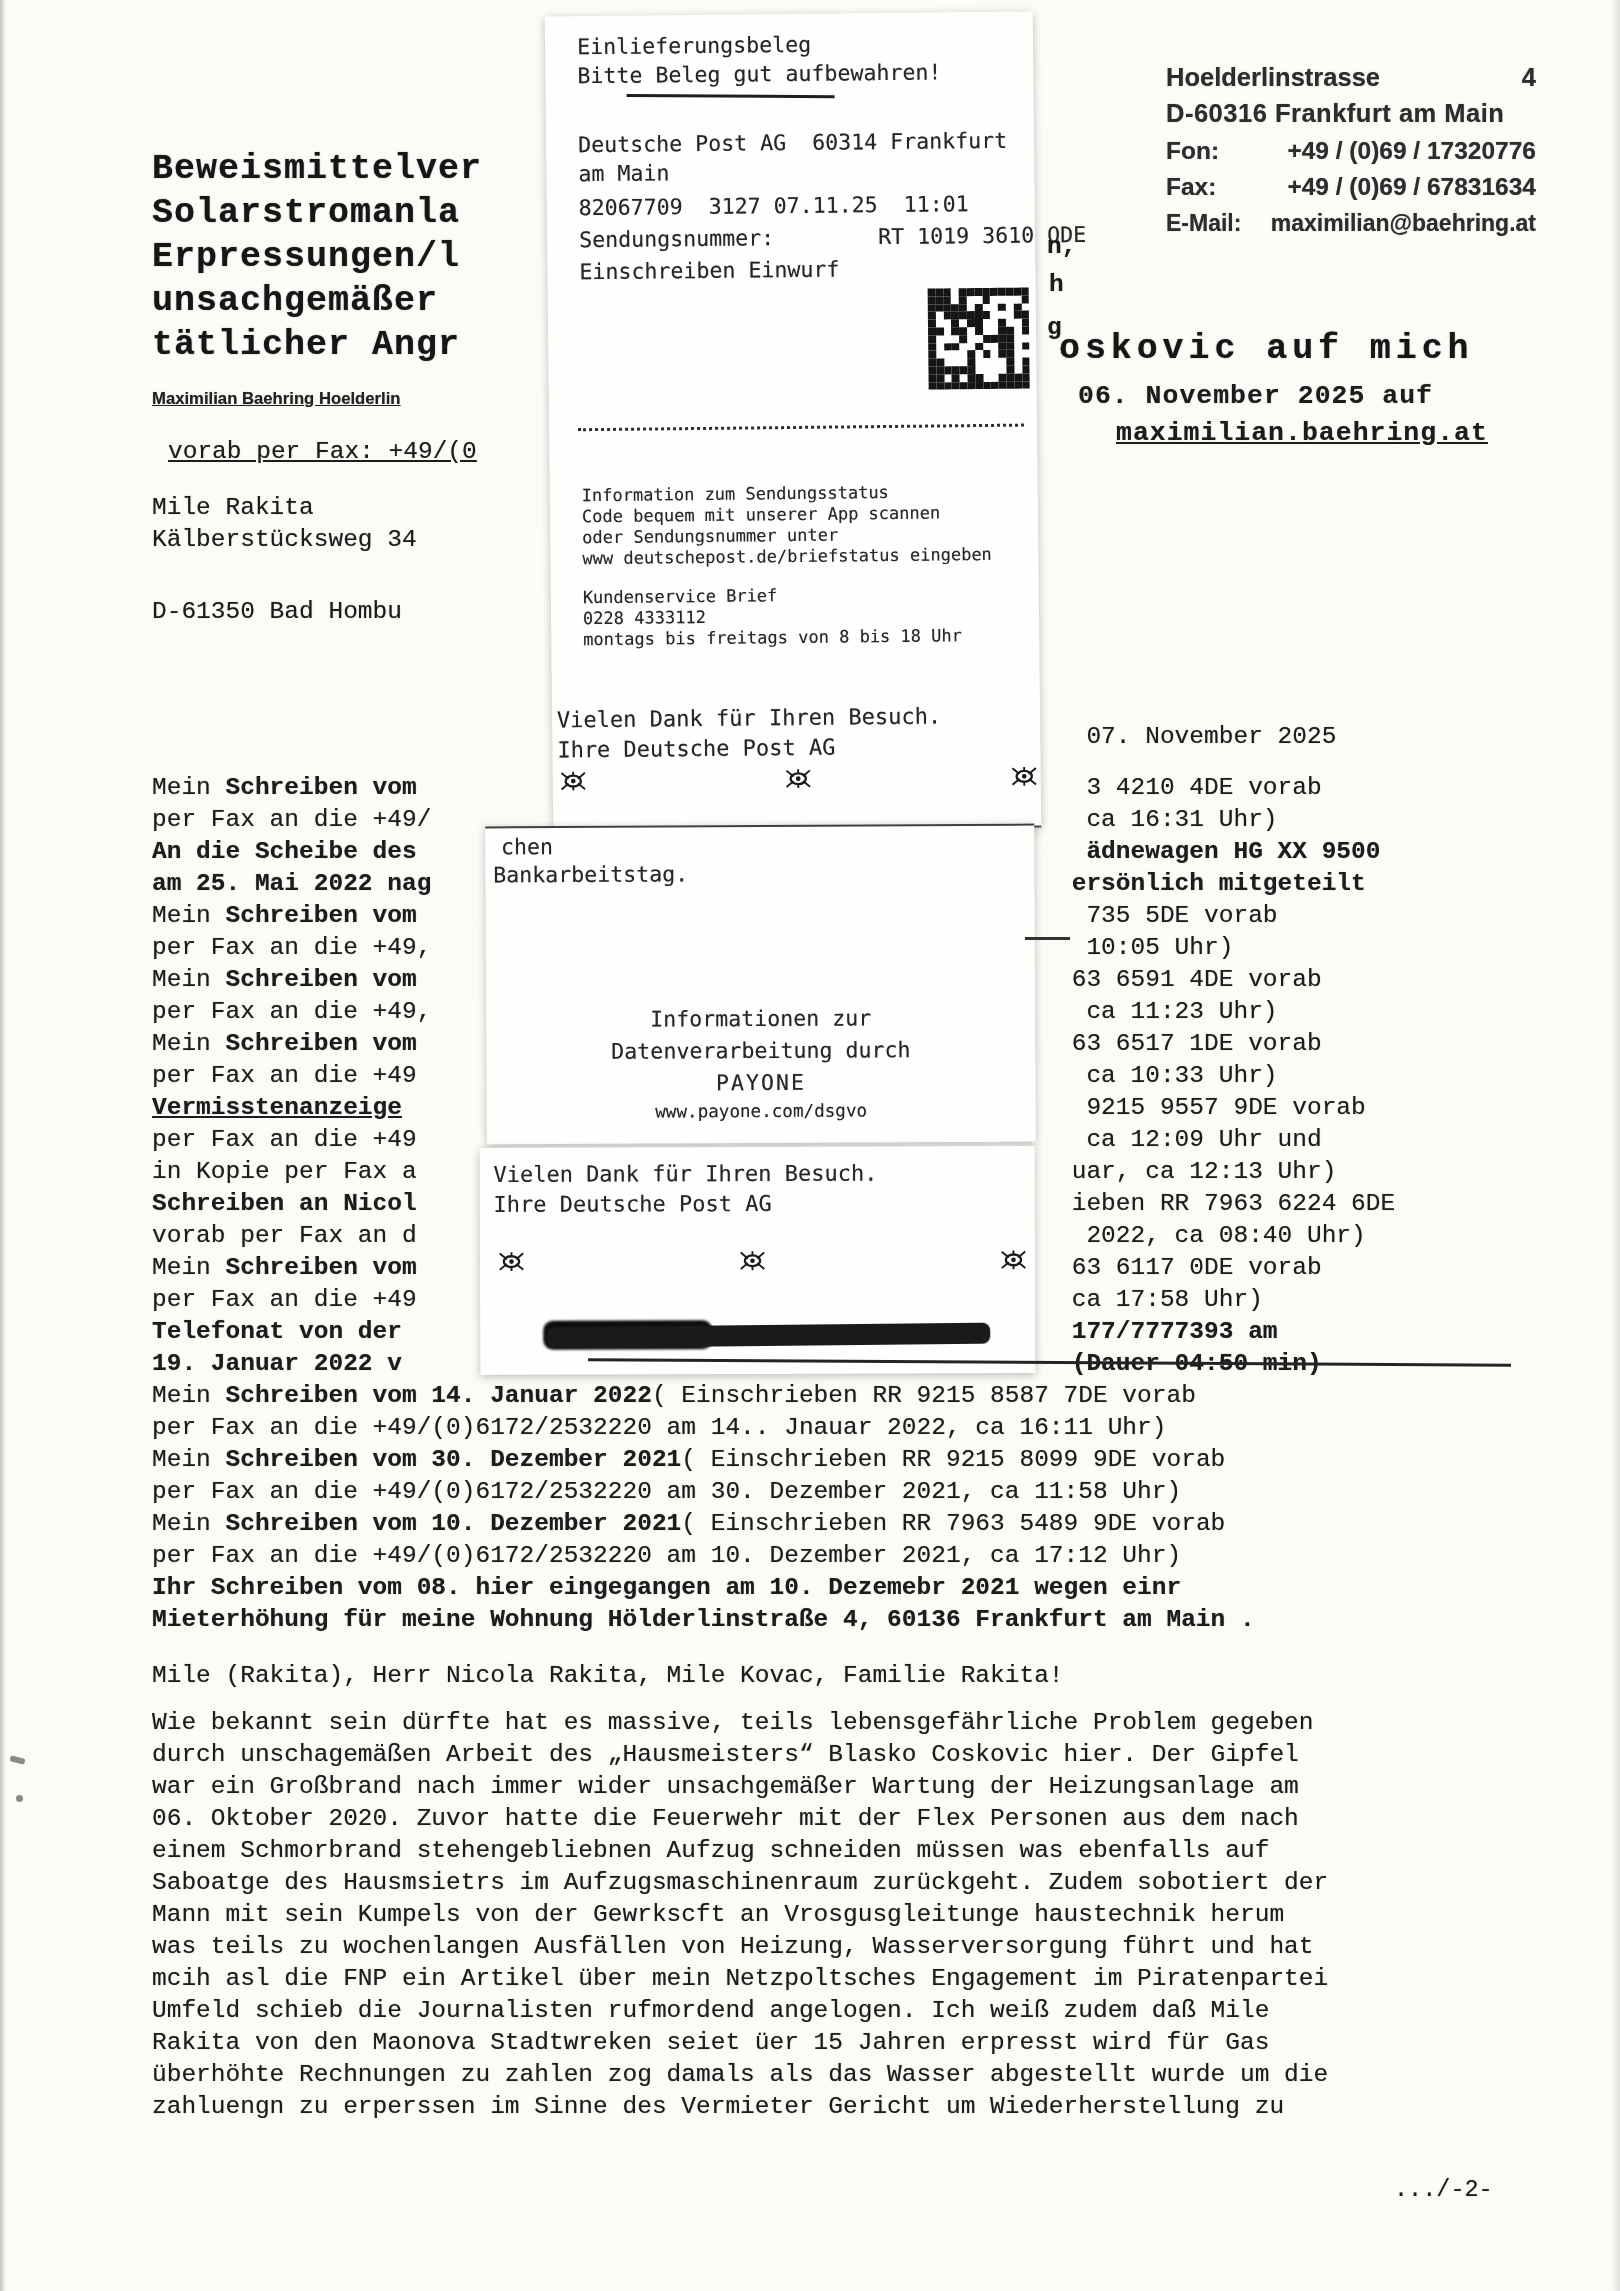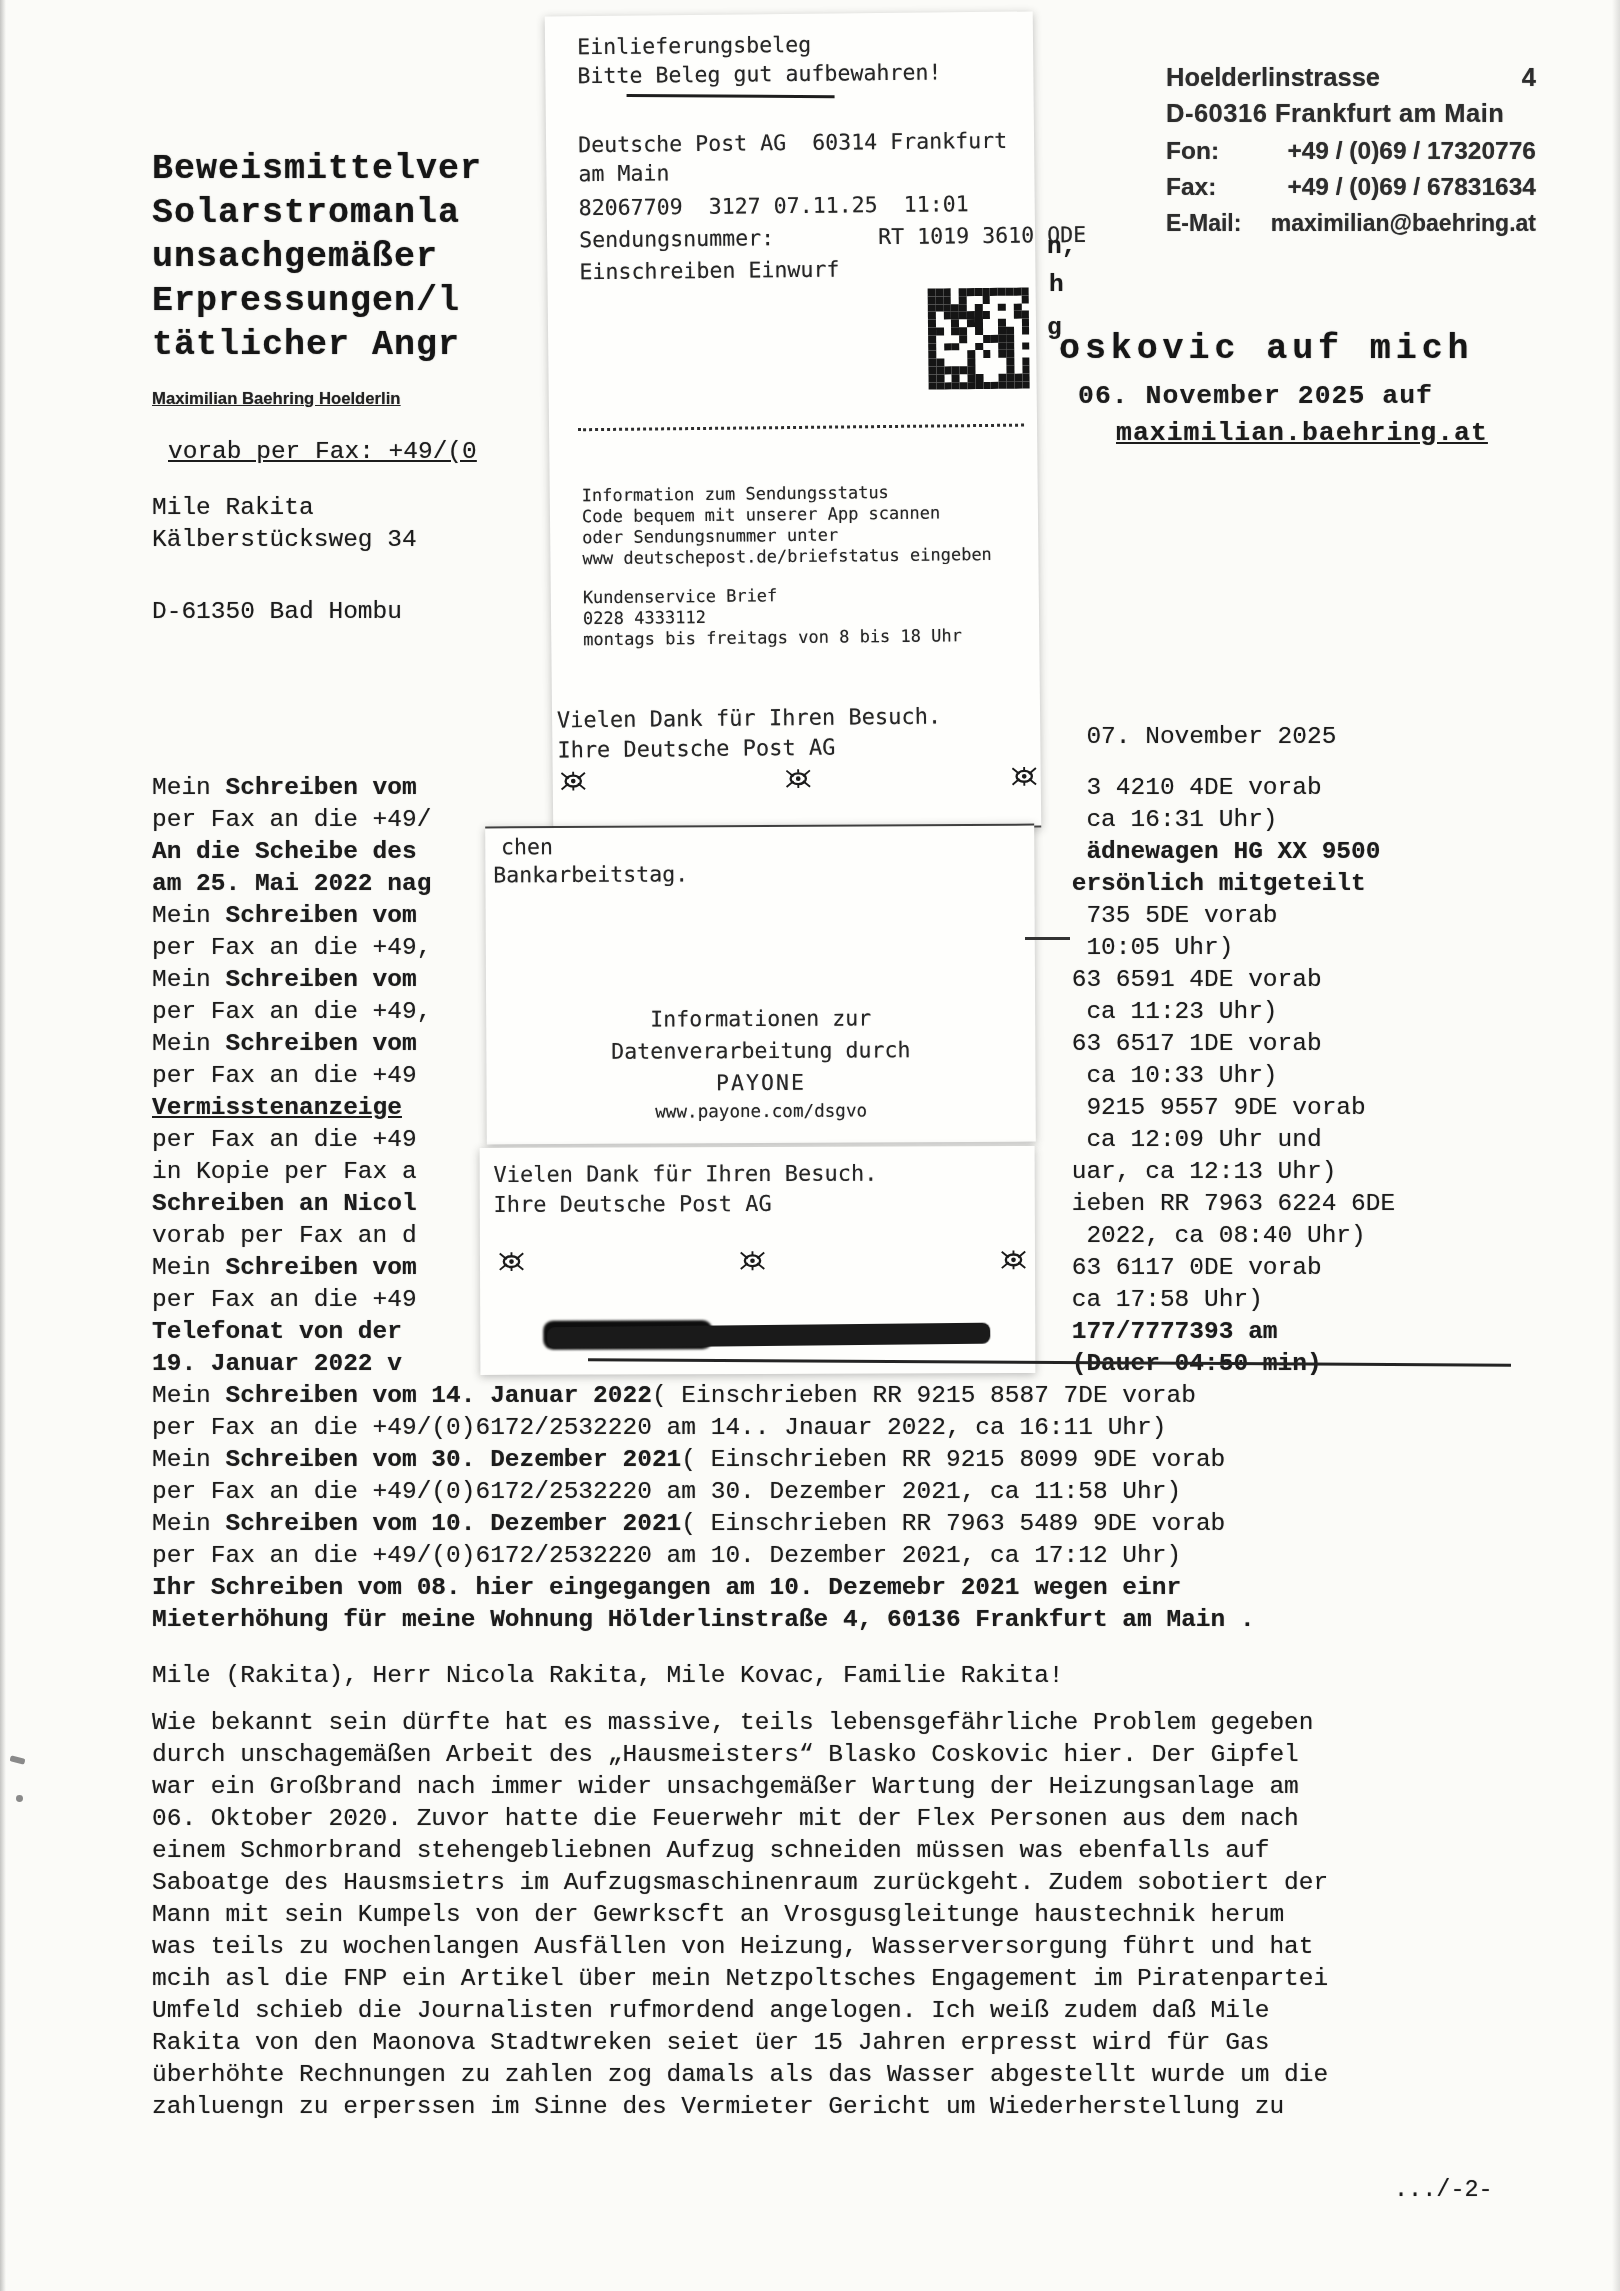--- a/index.html
+++ b/index.html
@@ -61,21 +61,21 @@
     <div class="lh-row" style="font-size:24.5px;margin-top:7.8px;gap:48px;">
       <span>Fax:</span>
       <span>+49 / (0)69 / 67831634</span>
     </div>
     <div class="lh-row" style="font-size:23px;margin-top:8.8px;">
       <span>E-Mail:</span>
       <span>maximilian@baehring.at</span>
     </div>
   </div>
 
-  <div class="abs big clip" style="left:152px;top:147px;width:398px;"><div class="ln">Beweismittelver</div><div class="ln">Solarstromanla</div><div class="ln">unsachgemäßer </div><div class="ln">Erpressungen/l</div><div class="ln">tätlicher Angr</div></div>
+  <div class="abs big clip" style="left:152px;top:147px;width:398px;"><div class="ln">Beweismittelver</div><div class="ln">Solarstromanla</div><div class="ln">Erpressungen/l</div><div class="ln">unsachgemäßer </div><div class="ln">tätlicher Angr</div></div>
   <div class="abs big" style="left:1059px;top:327px;letter-spacing:4.9px;">oskovic auf mich</div>
 
   <div class="abs tw seg-b" style="left:1047px;top:231px;">n,</div>
   <div class="abs tw seg-b" style="left:1049px;top:269px;">h</div>
   <div class="abs tw seg-b" style="left:1047px;top:312px;">g</div>
 
   <div class="abs clip" style="left:152px;top:389px;width:396px;font-family:'Liberation Sans',sans-serif;
        font-weight:bold;font-size:16.7px;text-decoration:underline;color:#222;text-shadow:0 0 1px rgba(0,0,0,.5);">Maximilian Baehring Hoelderlin</div>
   <div class="abs tw seg-u clip" style="left:168px;top:436px;width:396px;">vorab per Fax: +49/(0</div>
 

